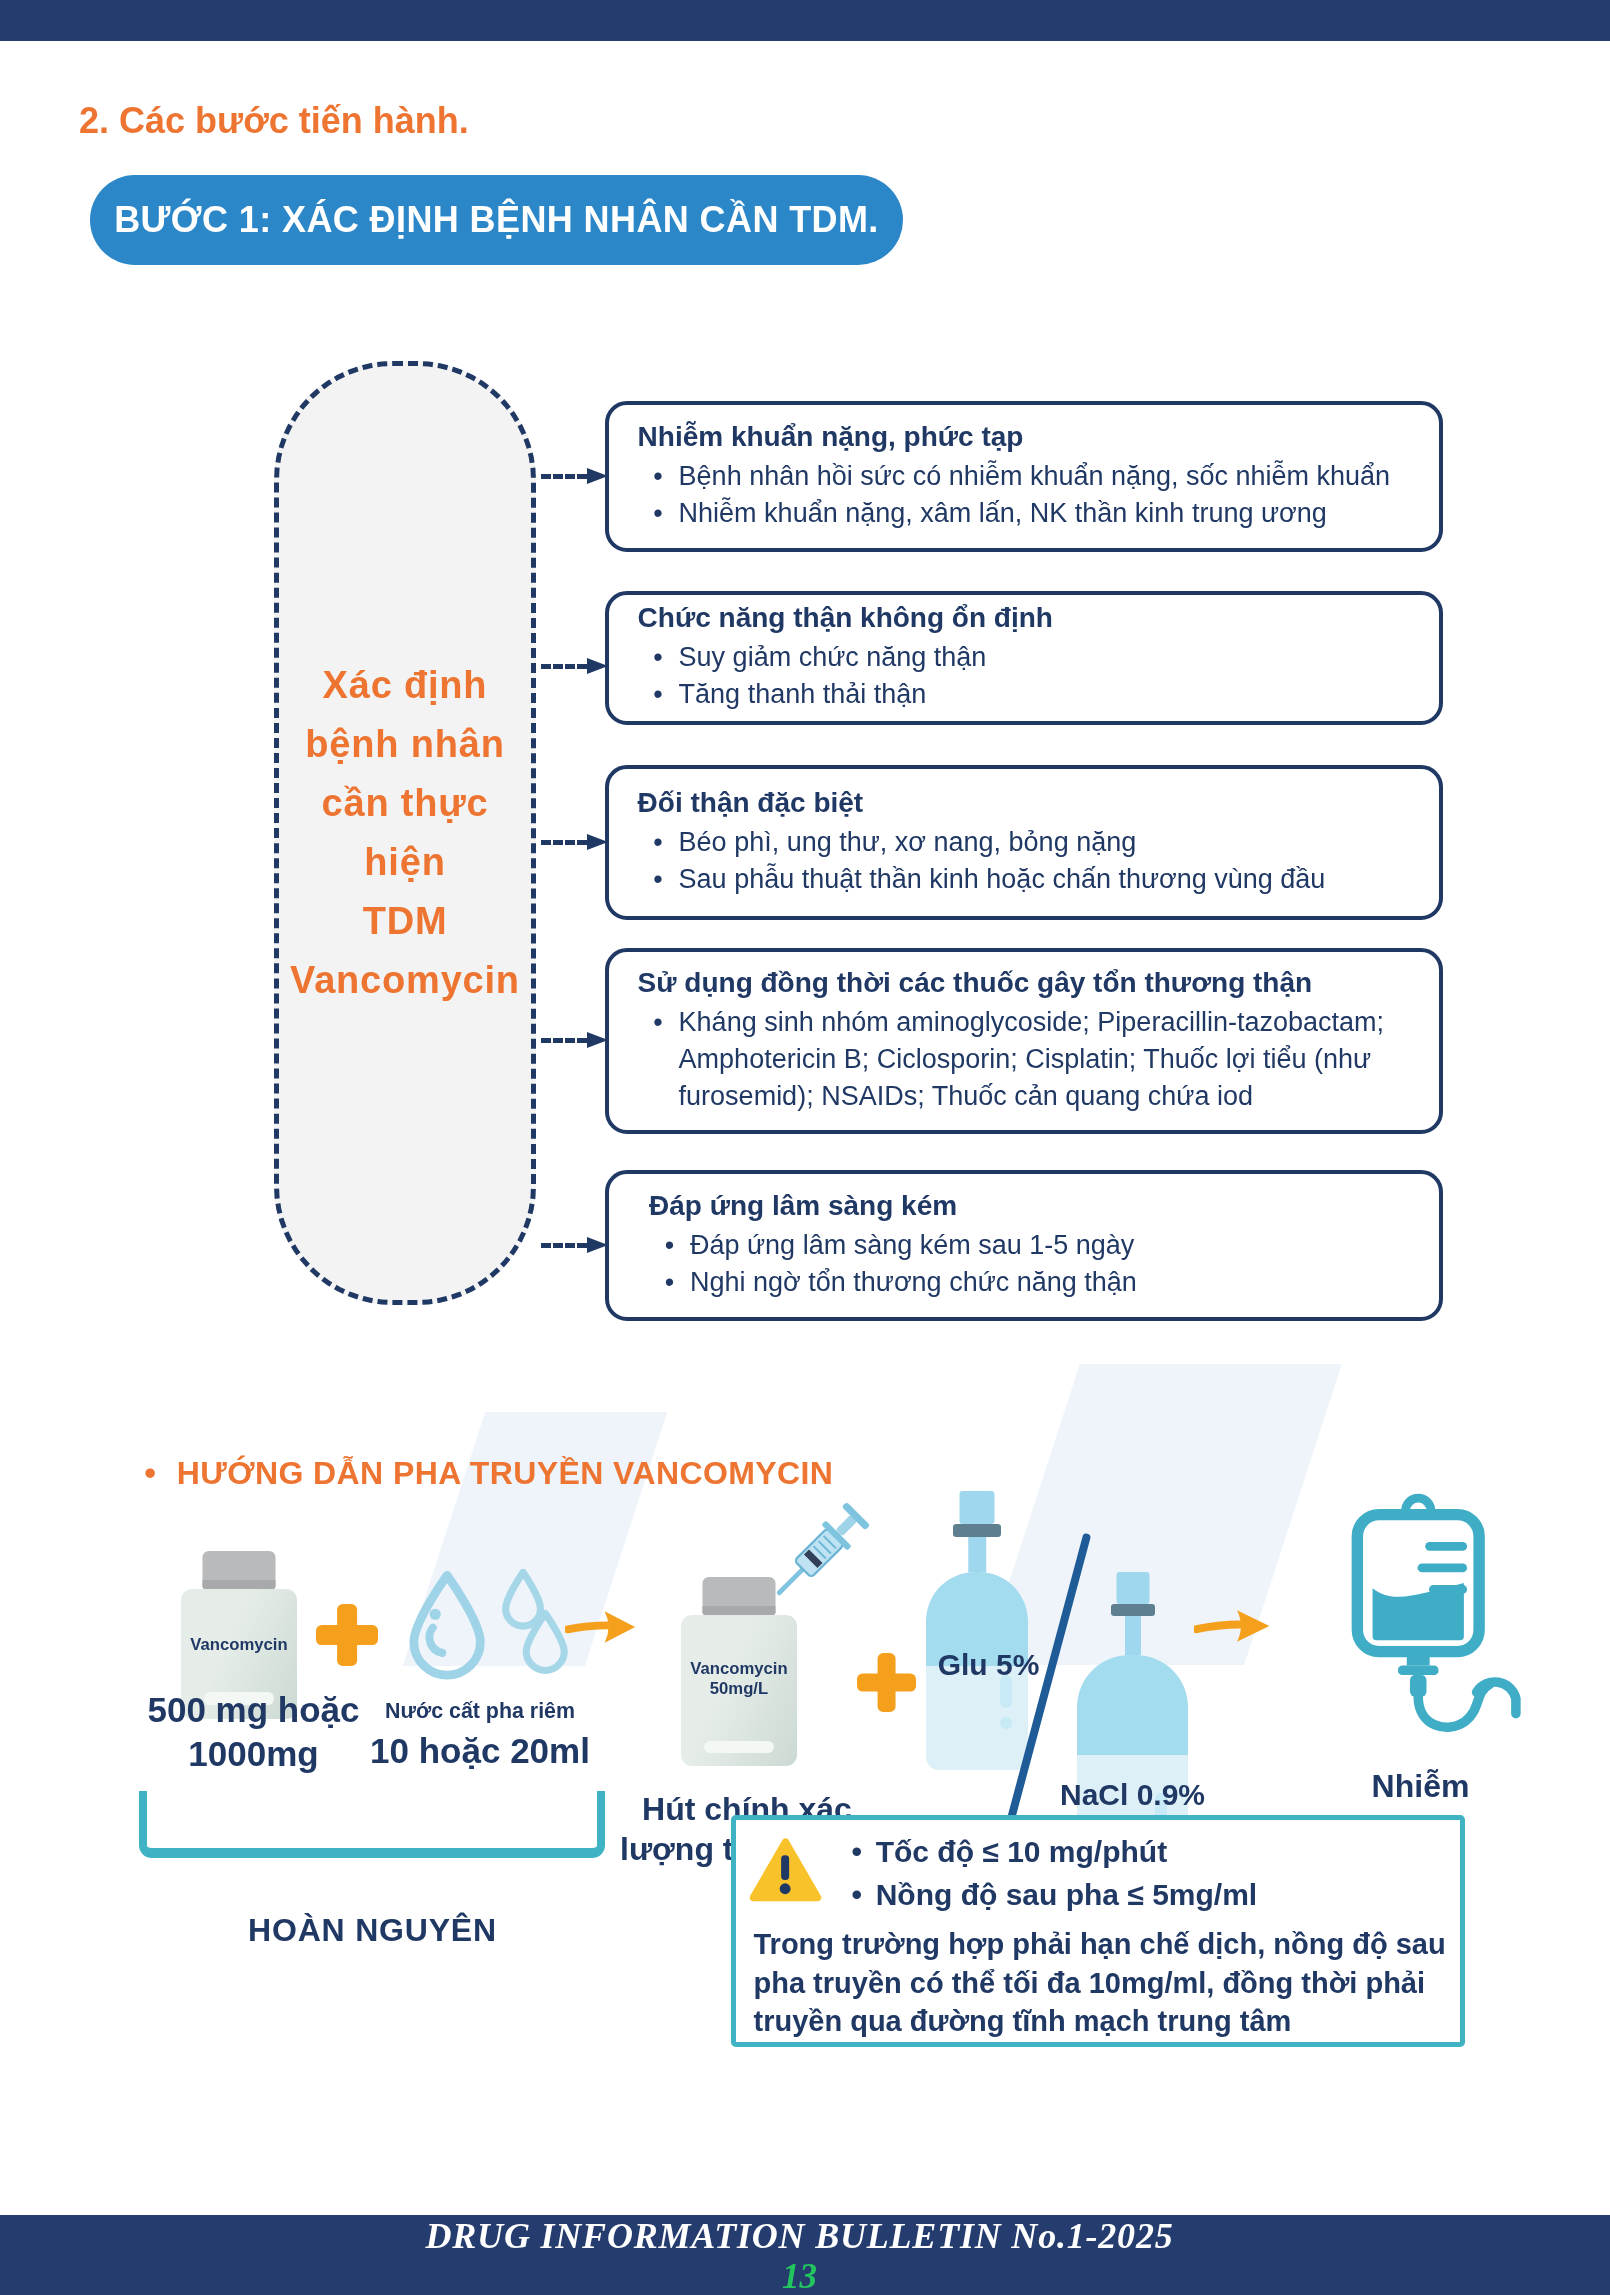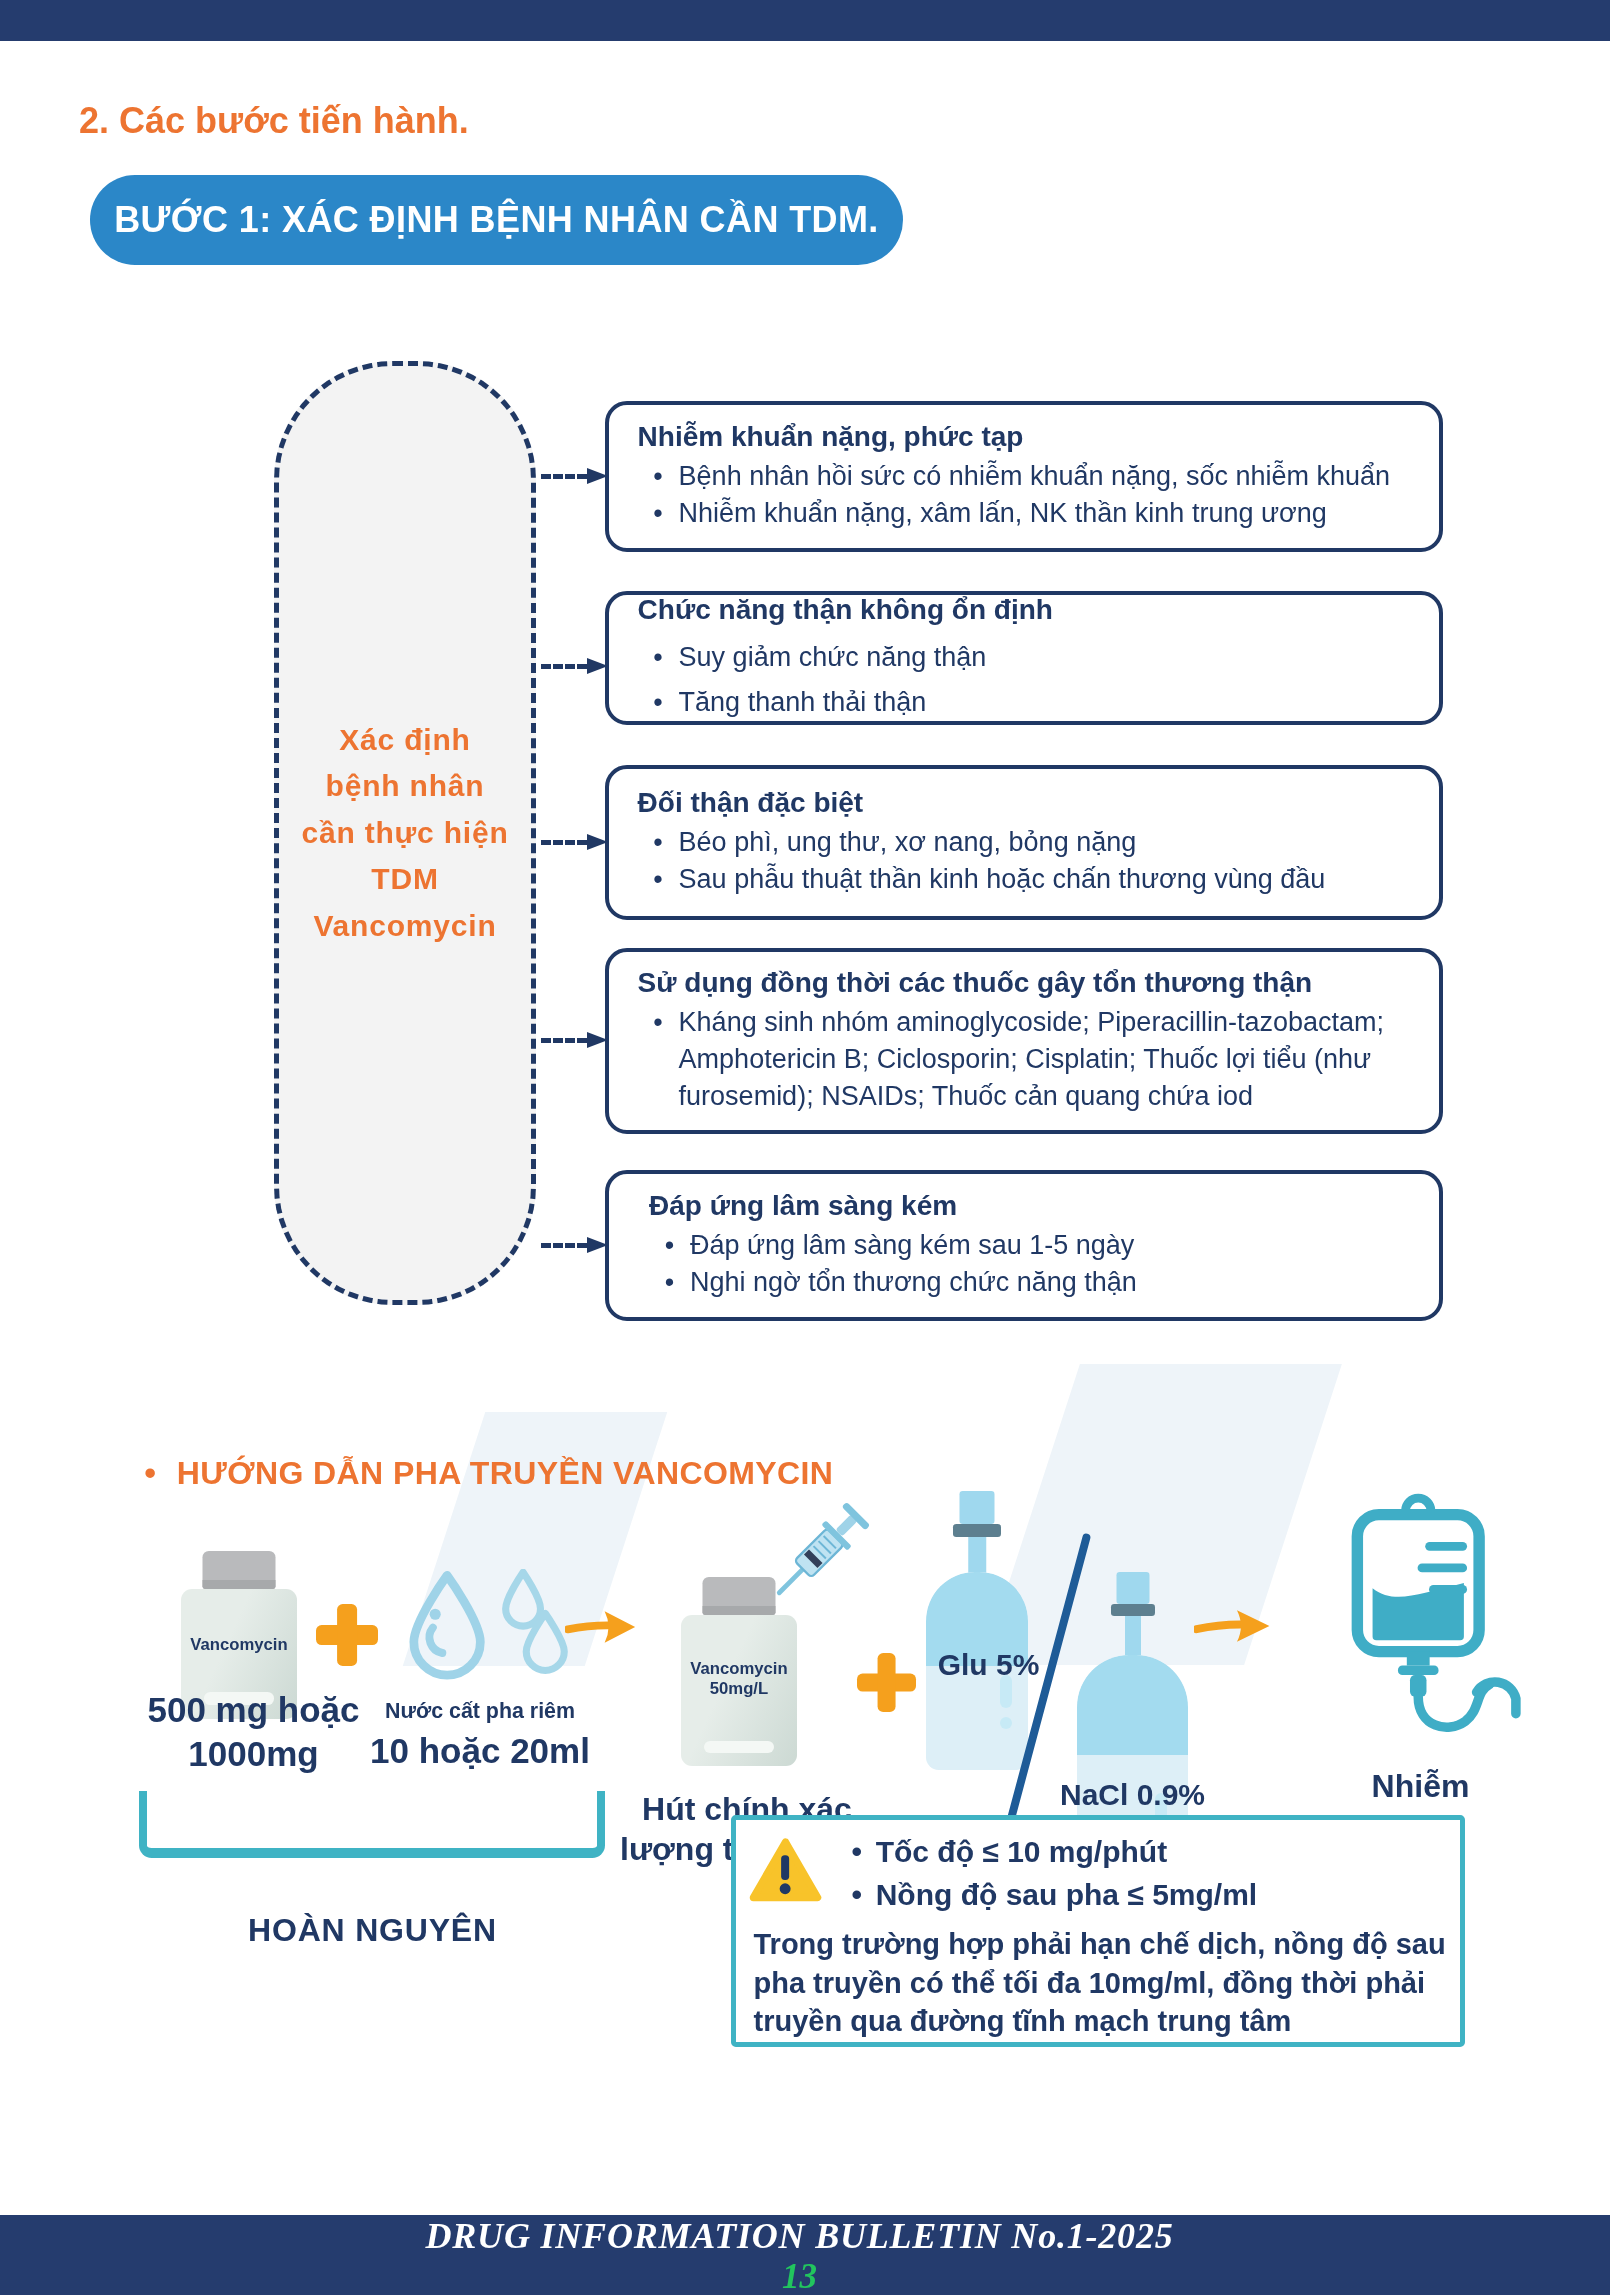--- a/index.html
+++ b/index.html
@@ -23,21 +23,21 @@
   
   .section-title{left:79px;top:100px;font-size:36px;font-weight:bold;color:var(--orange);}
   .pill{left:90px;top:175px;width:813px;height:90px;background:var(--blue);
         border-radius:45px;display:flex;align-items:center;justify-content:center;}
   .pill span{color:#fff;font-size:36px;font-weight:bold;letter-spacing:0.4px;}
   
   .dashed-rect{left:274px;top:361px;width:262px;height:944px;background:#f3f3f3;
         border:5.6px dashed var(--navy);border-radius:119px;display:flex;
         align-items:center;justify-content:center;}
   .dashed-rect .lbl{width:238px;text-align:center;color:var(--orange);font-weight:bold;
-        font-size:30px;line-height:1.55;letter-spacing:0.8px;white-space:pre-line;}
+        font-size:38px;line-height:1.55;letter-spacing:0.8px;white-space:pre-line;}
   
   .connector{left:541px;width:46px;height:0;border-top:5.6px dashed var(--navy);}
   .connector::after{content:'';position:absolute;right:-21.4px;top:-11px;width:0;height:0;
         border-left:21.4px solid var(--navy);border-top:8.7px solid transparent;
         border-bottom:8.7px solid transparent;}
   
   .cbox{left:605px;width:838px;background:#fff;border:4.8px solid var(--navy);
         border-radius:22px;display:flex;flex-direction:column;justify-content:center;
         padding:8px 24px 8px 28.6px;}
   .cbox .btitle{color:var(--navy);font-weight:bold;font-size:28px;margin-bottom:4.8px;}
@@ -136,21 +136,21 @@
   <div class="brow">
       <span class="dot">•</span>
       <span class="btxt">Bệnh nhân hồi sức có nhiễm khuẩn nặng, sốc nhiễm khuẩn</span>
     </div>
   <div class="brow">
       <span class="dot">•</span>
       <span class="btxt">Nhiễm khuẩn nặng, xâm lấn, NK thần kinh trung ương</span>
     </div>
 </div>
 
-<div class="abs cbox" style="top:591px;height:134px;gap:8px;">
+<div class="abs cbox" style="top:591px;height:134px;">
   <div class="btitle">Chức năng thận không ổn định</div>
   <div class="brow">
       <span class="dot">•</span>
       <span class="btxt">Suy giảm chức năng thận</span>
     </div>
   <div class="brow">
       <span class="dot">•</span>
       <span class="btxt">Tăng thanh thải thận</span>
     </div>
 </div>

